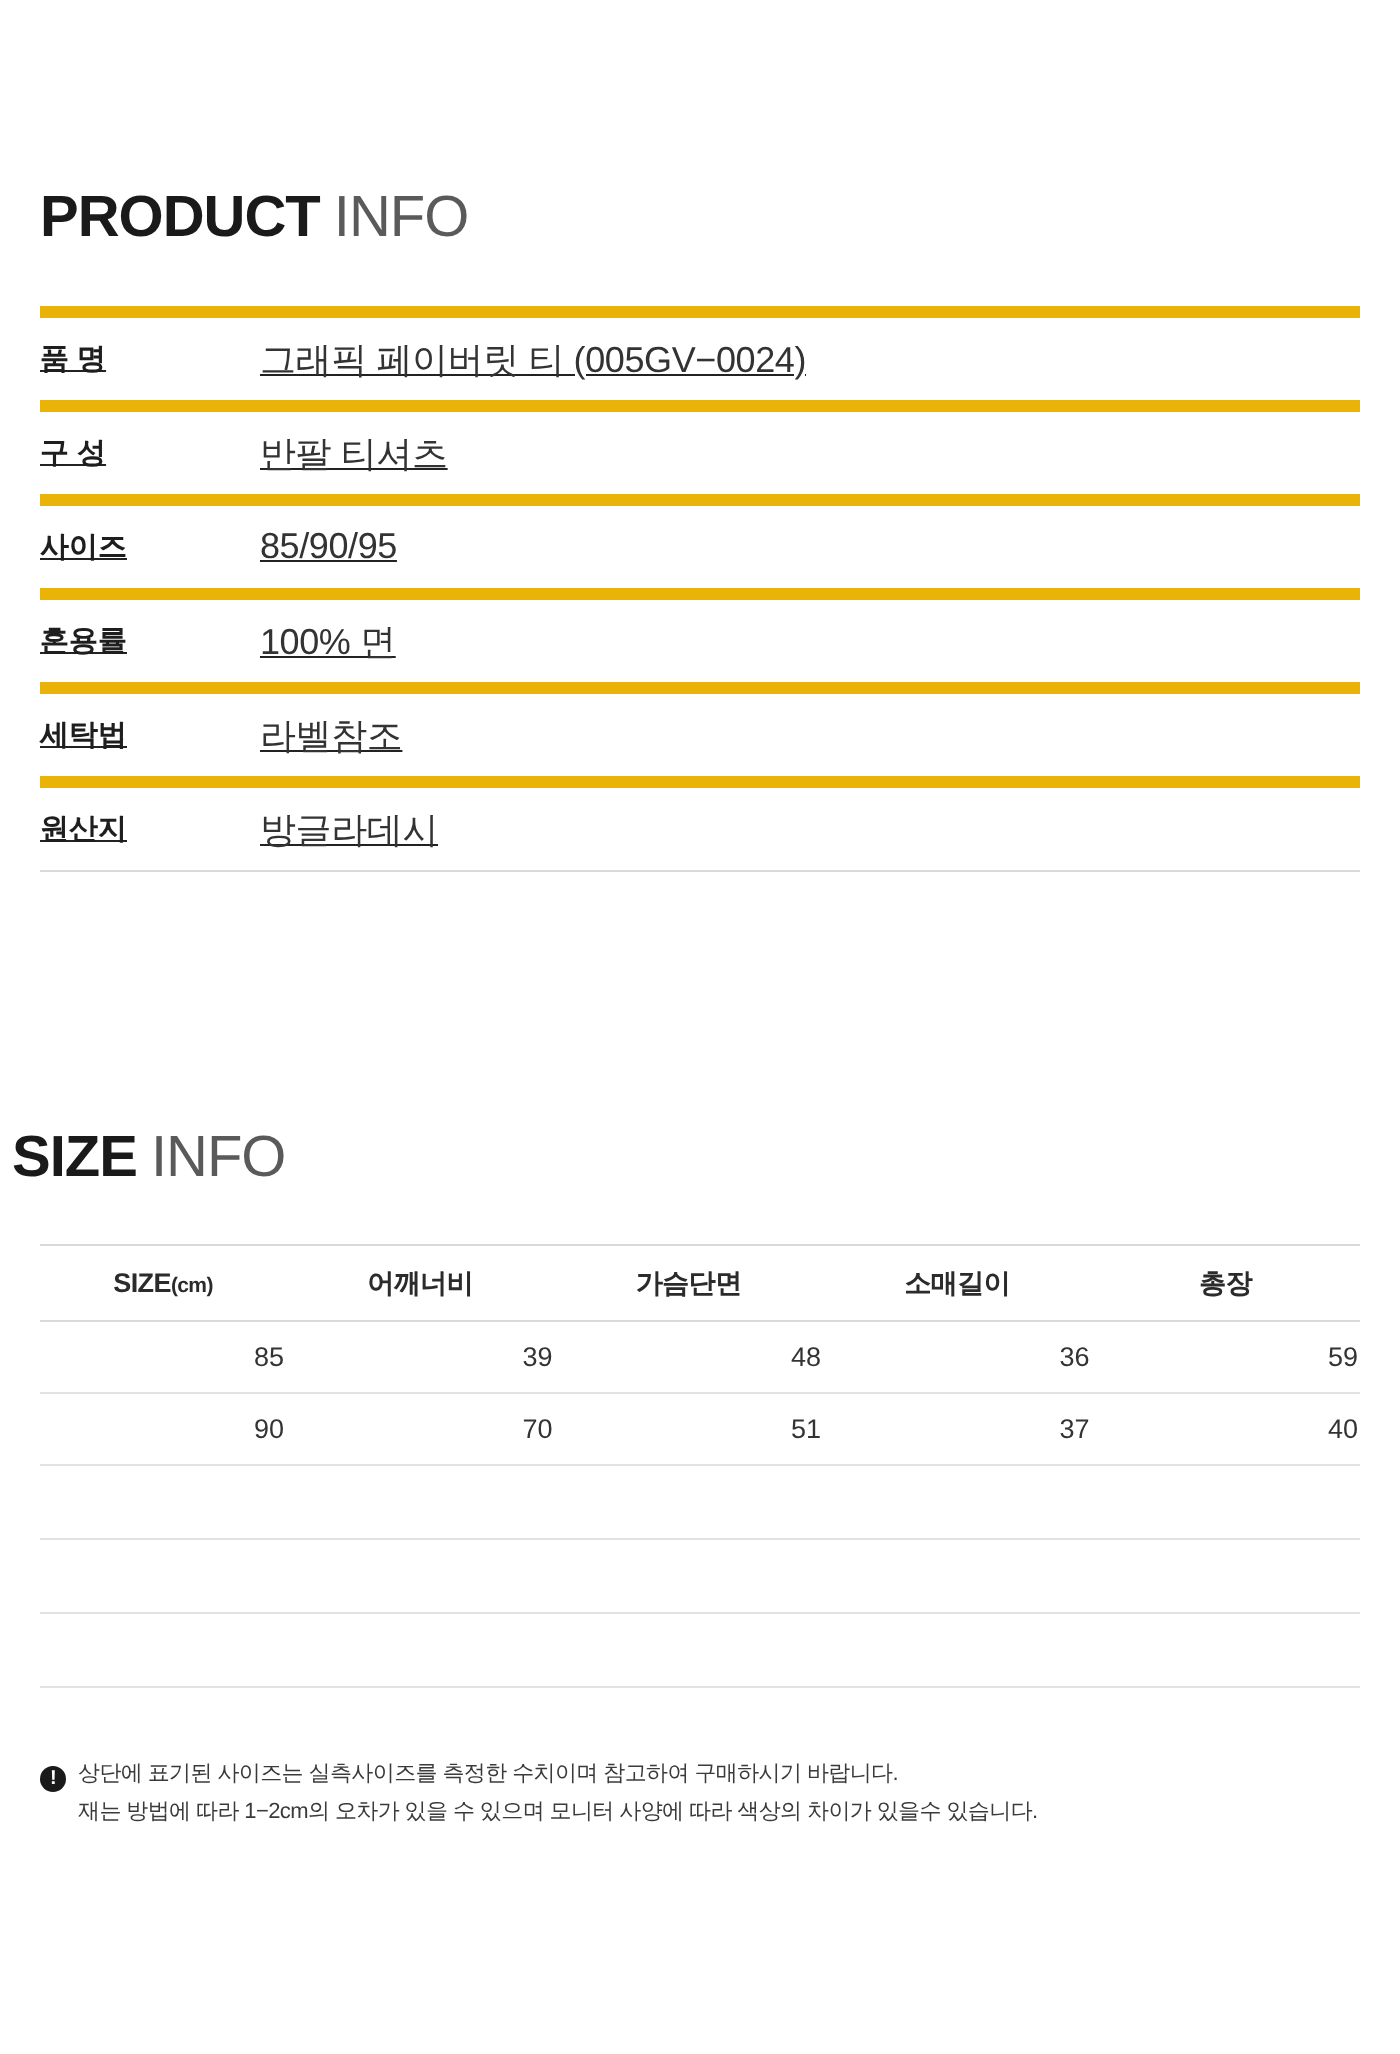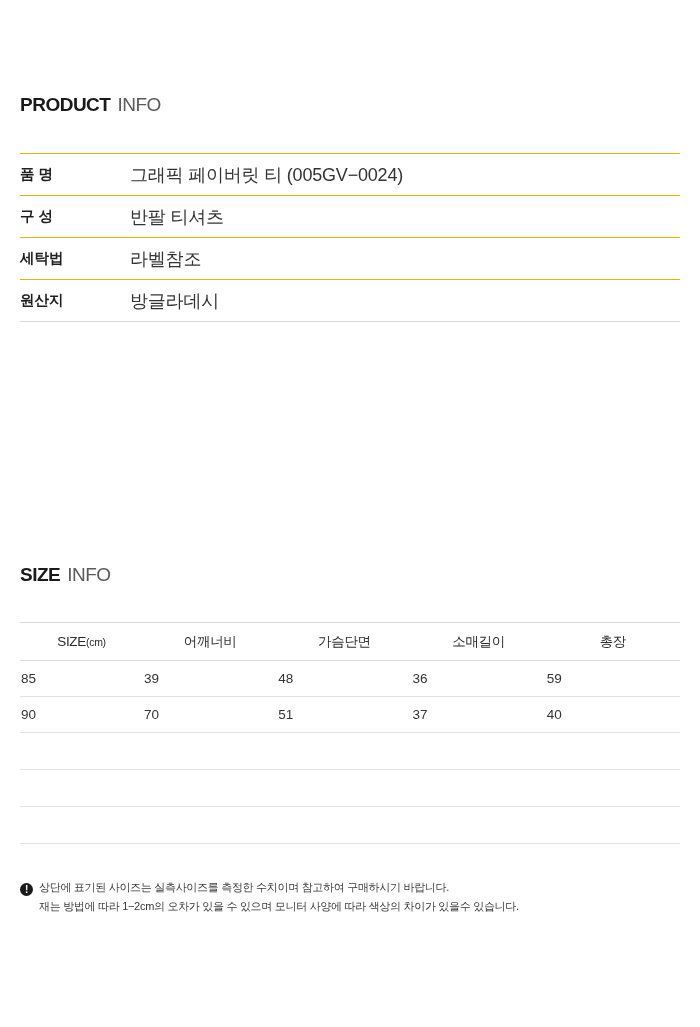--- a/index.html
+++ b/index.html
@@ -17,49 +17,50 @@
   .page {
     position: relative;
     width: 700px;
     height: 1027px;
     overflow: hidden;
   }
 
   
   .section-title {
     position: absolute;
-    font-size: 19px;
+    font-size: 29px;
     letter-spacing: -0.5px;
     white-space: nowrap;
     line-height: 1;
   }
   .section-title .strong {
     font-weight: 700;
     color: #1a1a1a;
   }
   .section-title .light {
     font-weight: 400;
     color: #5a5a5a;
     margin-left: 7px;
   }
 
   #product-info-title { left: 20px; top: 95px; }
-  #size-info-title { left: 20px; top: 565px; }
+  #size-info-title { left: 6px; top: 565px; }
 
   
   .product-table {
     position: absolute;
     left: 20px;
     top: 153px;
     width: 660px;
     border-collapse: collapse;
     table-layout: fixed;
   }
   .product-table tr {
-    border-top: 1px solid #eab308;
+    border-top: 6px solid #eab308;
+    text-decoration: underline;
   }
   .product-table tr:last-child {
     border-bottom: 1px solid #d9d9d9;
   }
   .product-table th,
   .product-table td {
     height: 41px;
     padding: 0;
     vertical-align: middle;
     text-align: left;
@@ -87,37 +88,37 @@
     border-collapse: collapse;
     table-layout: fixed;
   }
   .size-table thead tr {
     border-top: 1px solid #d9d9d9;
     border-bottom: 1px solid #d9d9d9;
   }
   .size-table thead th {
     height: 35px;
     font-size: 13.5px;
-    font-weight: 400;
+    font-weight: 700;
     color: #2b2b2b;
     text-align: center;
     letter-spacing: -0.3px;
   }
   .size-table thead th .unit {
     font-size: 10.5px;
   }
   .size-table tbody tr {
     border-bottom: 1px solid #e2e2e2;
   }
   .size-table tbody td {
     height: 33px;
     font-size: 13.5px;
     font-weight: 400;
     color: #333333;
-    text-align: left;
+    text-align: right;
   }
   .size-table tbody tr.empty td {
     height: 34px;
   }
 
   
   .notice {
     position: absolute;
     left: 20px;
     top: 878px;
@@ -160,20 +161,28 @@
     <tbody>
       <tr>
         <th>품 명</th>
         <td>그래픽 페이버릿 티 (005GV−0024)</td>
       </tr>
       <tr>
         <th>구 성</th>
         <td>반팔 티셔츠</td>
       </tr>
       <tr>
+        <th>사이즈</th>
+        <td>85/90/95</td>
+      </tr>
+      <tr>
+        <th>혼용률</th>
+        <td>100% 면</td>
+      </tr>
+      <tr>
         <th>세탁법</th>
         <td>라벨참조</td>
       </tr>
       <tr>
         <th>원산지</th>
         <td>방글라데시</td>
       </tr>
     </tbody>
   </table>
 

